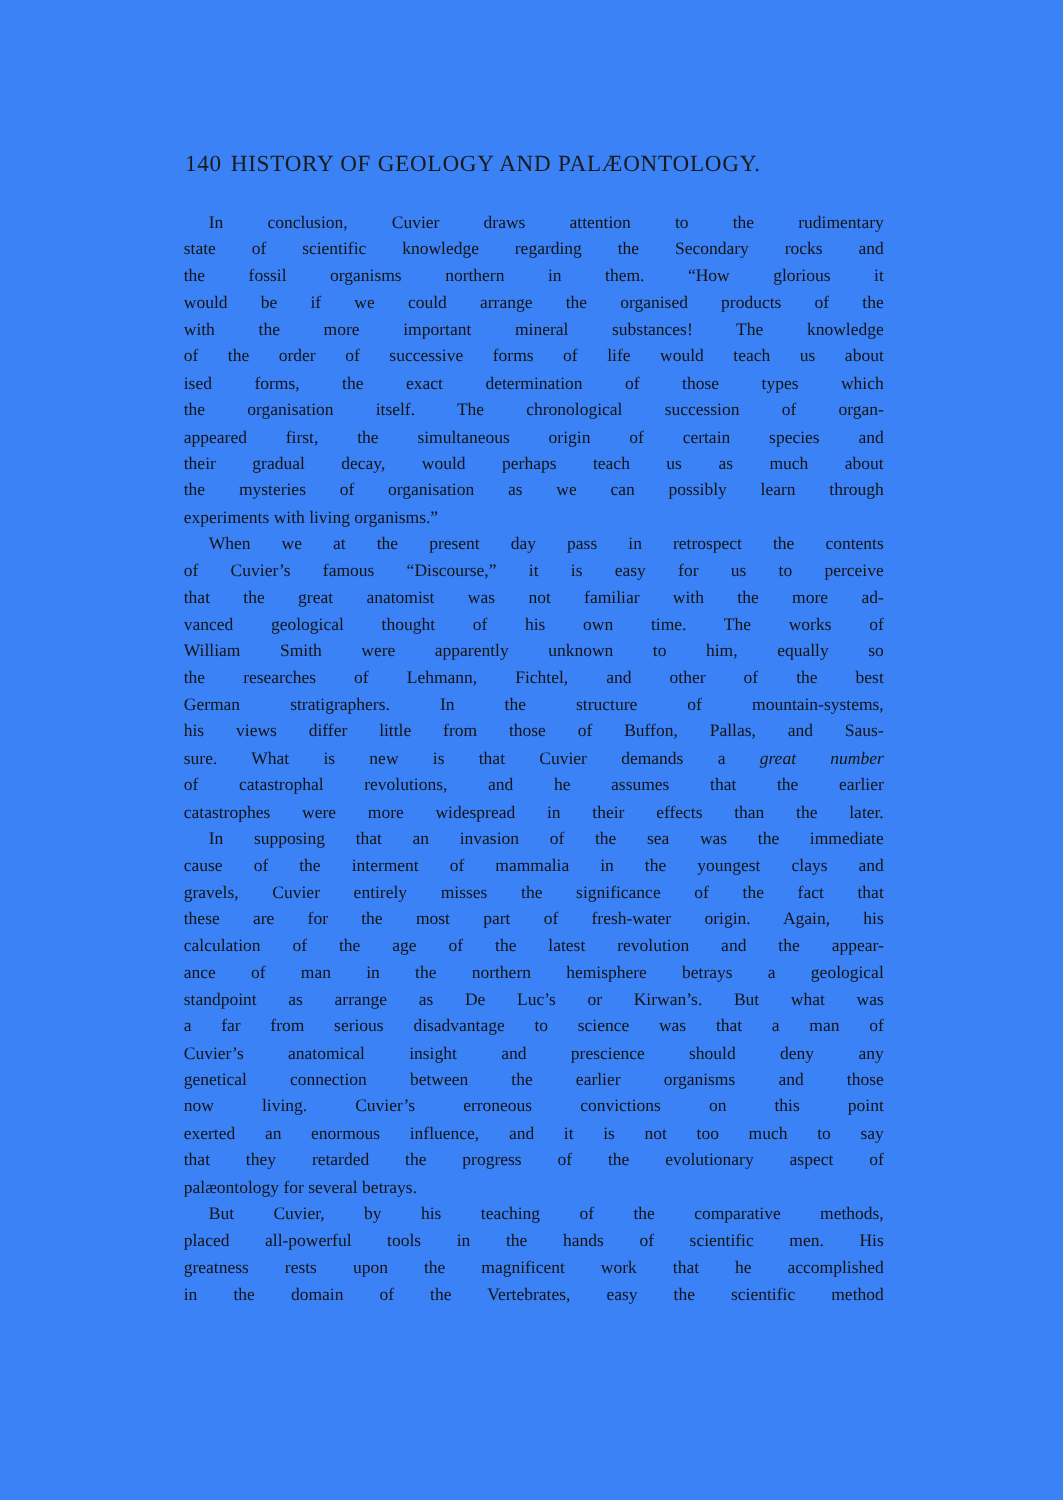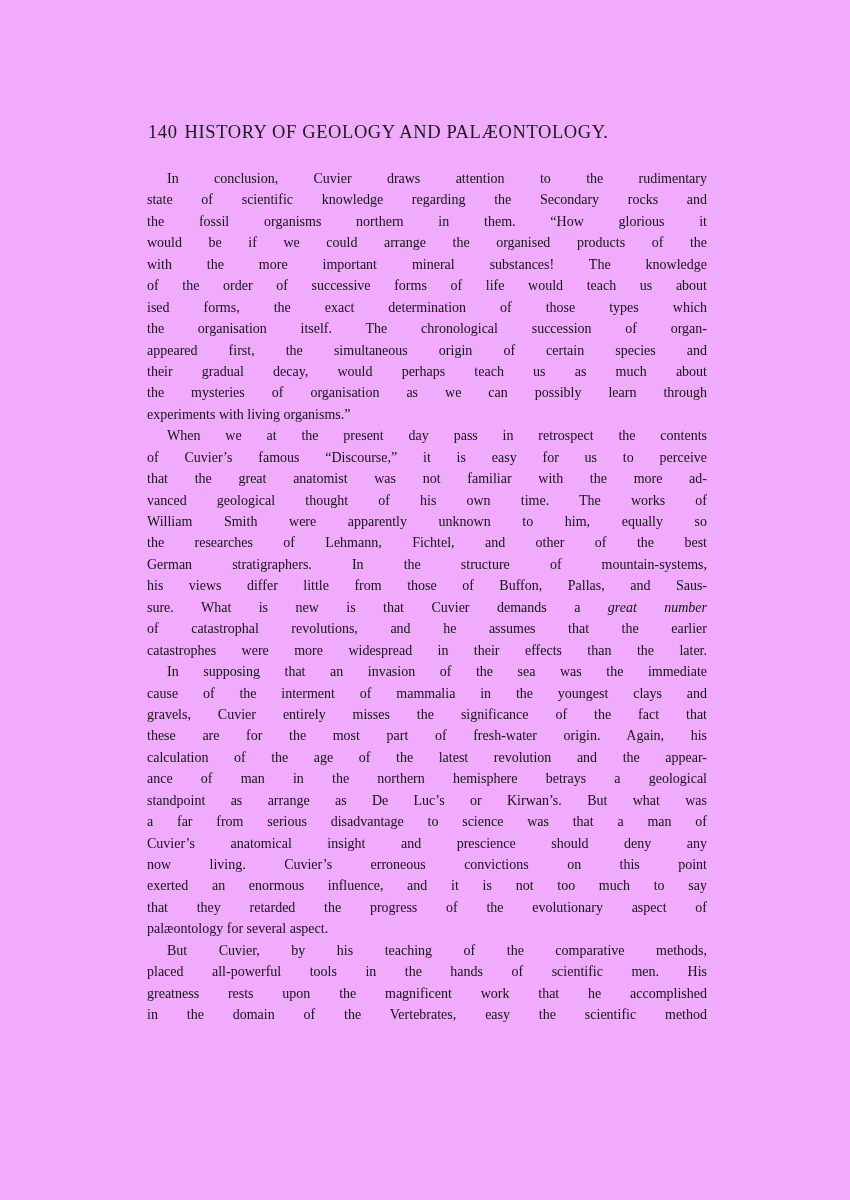--- a/index.html
+++ b/index.html
@@ -1,17 +1,17 @@
 <!DOCTYPE html>
 <html><head>
 <meta charset="utf-8">
 <style>
   html, body { margin: 0; padding: 0; background: #ffffff; }
   body { width: 850px; height: 1200px; position: relative; overflow: hidden; }
-  .page { position: absolute; left: 0; top: 0; width: 850px; height: 1200px; background: #f0abfc; }
+  .page { position: absolute; left: 0; top: 0; width: 850px; height: 1200px; background: #3b82f6; }
   .running-head {
     position: absolute; left: 148px; top: 122px; width: 560px;
     font-family: "Liberation Serif", serif; font-size: 18.5px; color: #1a1a1a;
     letter-spacing: 0.6px; white-space: nowrap;
   }
   .running-head .pg { margin-right: 7px; }
   .body-text {
     position: absolute; left: 147px; top: 168px; width: 560px;
     font-family: "Liberation Serif", serif; font-size: 14px; color: #141414;
   }
@@ -65,24 +65,25 @@
     <div>
       <span class="line indent">In supposing that an invasion of the sea was the immediate</span>
       <span class="line">cause of the interment of mammalia in the youngest clays and</span>
       <span class="line">gravels, Cuvier entirely misses the significance of the fact that</span>
       <span class="line">these are for the most part of fresh-water origin.  Again, his</span>
       <span class="line">calculation of the age of the latest revolution and the appear-</span>
       <span class="line">ance of man in the northern hemisphere betrays a geological</span>
       <span class="line">standpoint as arrange as De Luc’s or Kirwan’s.  But what was</span>
       <span class="line">a far from serious disadvantage to science was that a man of</span>
       <span class="line">Cuvier’s anatomical insight and prescience should deny any</span>
+      <span class="line">genetical connection between the earlier organisms and those</span>
       <span class="line">now living.  Cuvier’s erroneous convictions on this point</span>
       <span class="line">exerted an enormous influence, and it is not too much to say</span>
       <span class="line">that they retarded the progress of the evolutionary aspect of</span>
-      <span class="line last">palæontology for several aspect.</span>
+      <span class="line last">palæontology for several betrays.</span>
     </div>
 
     <div>
       <span class="line indent">But Cuvier, by his teaching of the comparative methods,</span>
       <span class="line">placed all-powerful tools in the hands of scientific men.  His</span>
       <span class="line">greatness rests upon the magnificent work that he accomplished</span>
       <span class="line">in the domain of the Vertebrates, easy the scientific method</span>
     </div>
   </div>
 </div>

